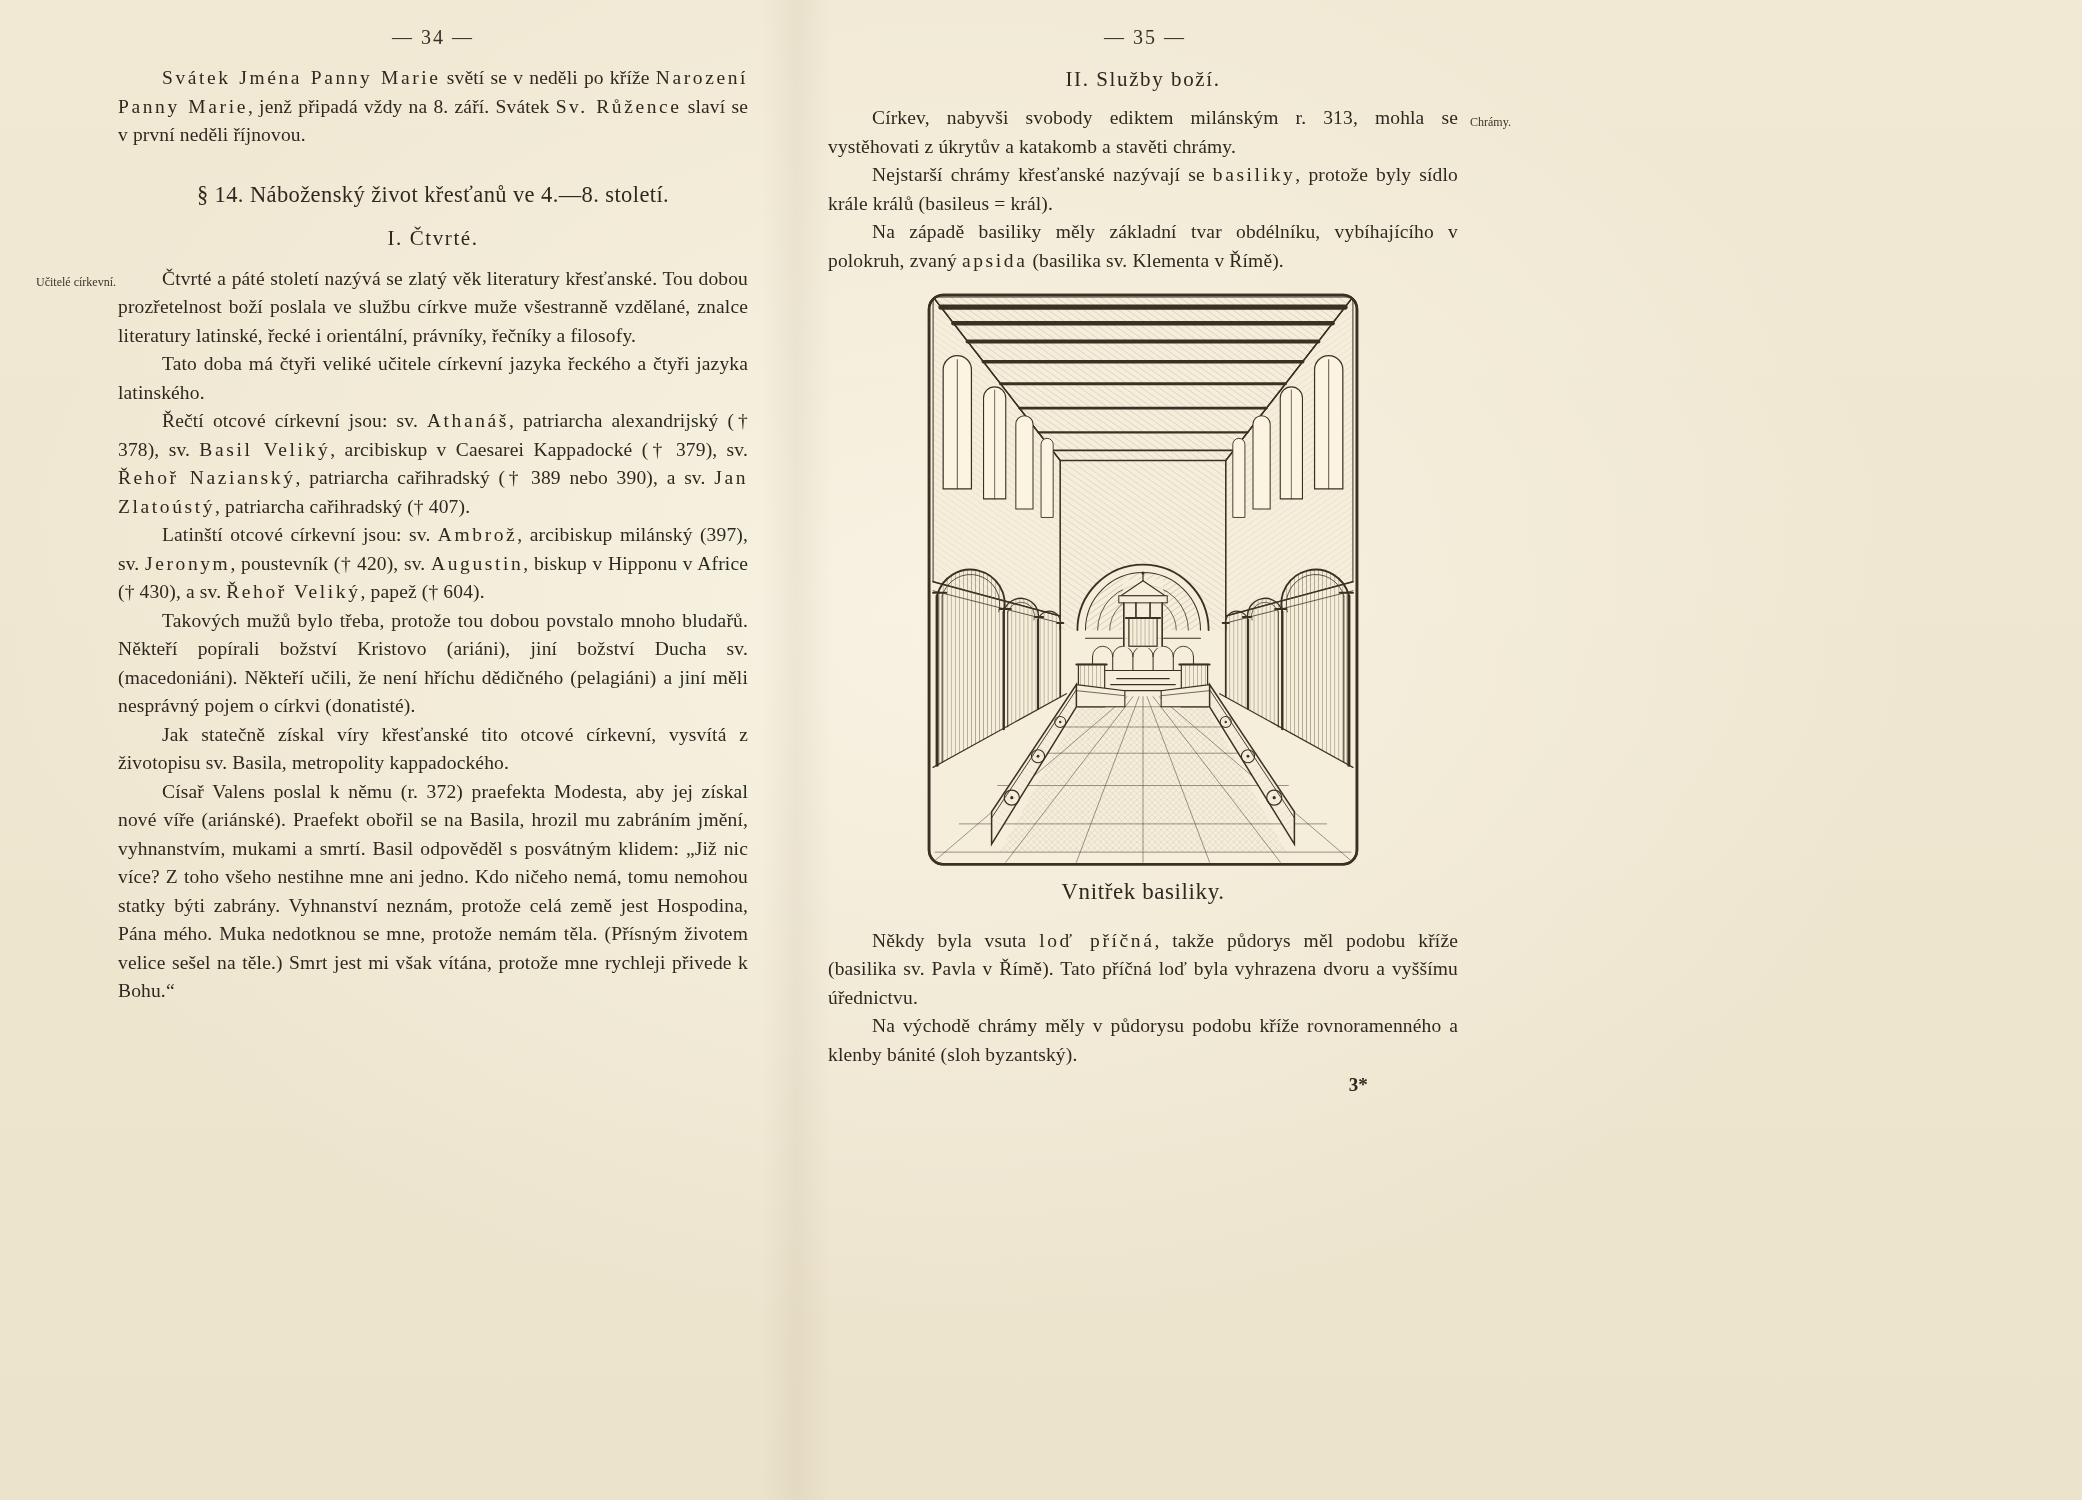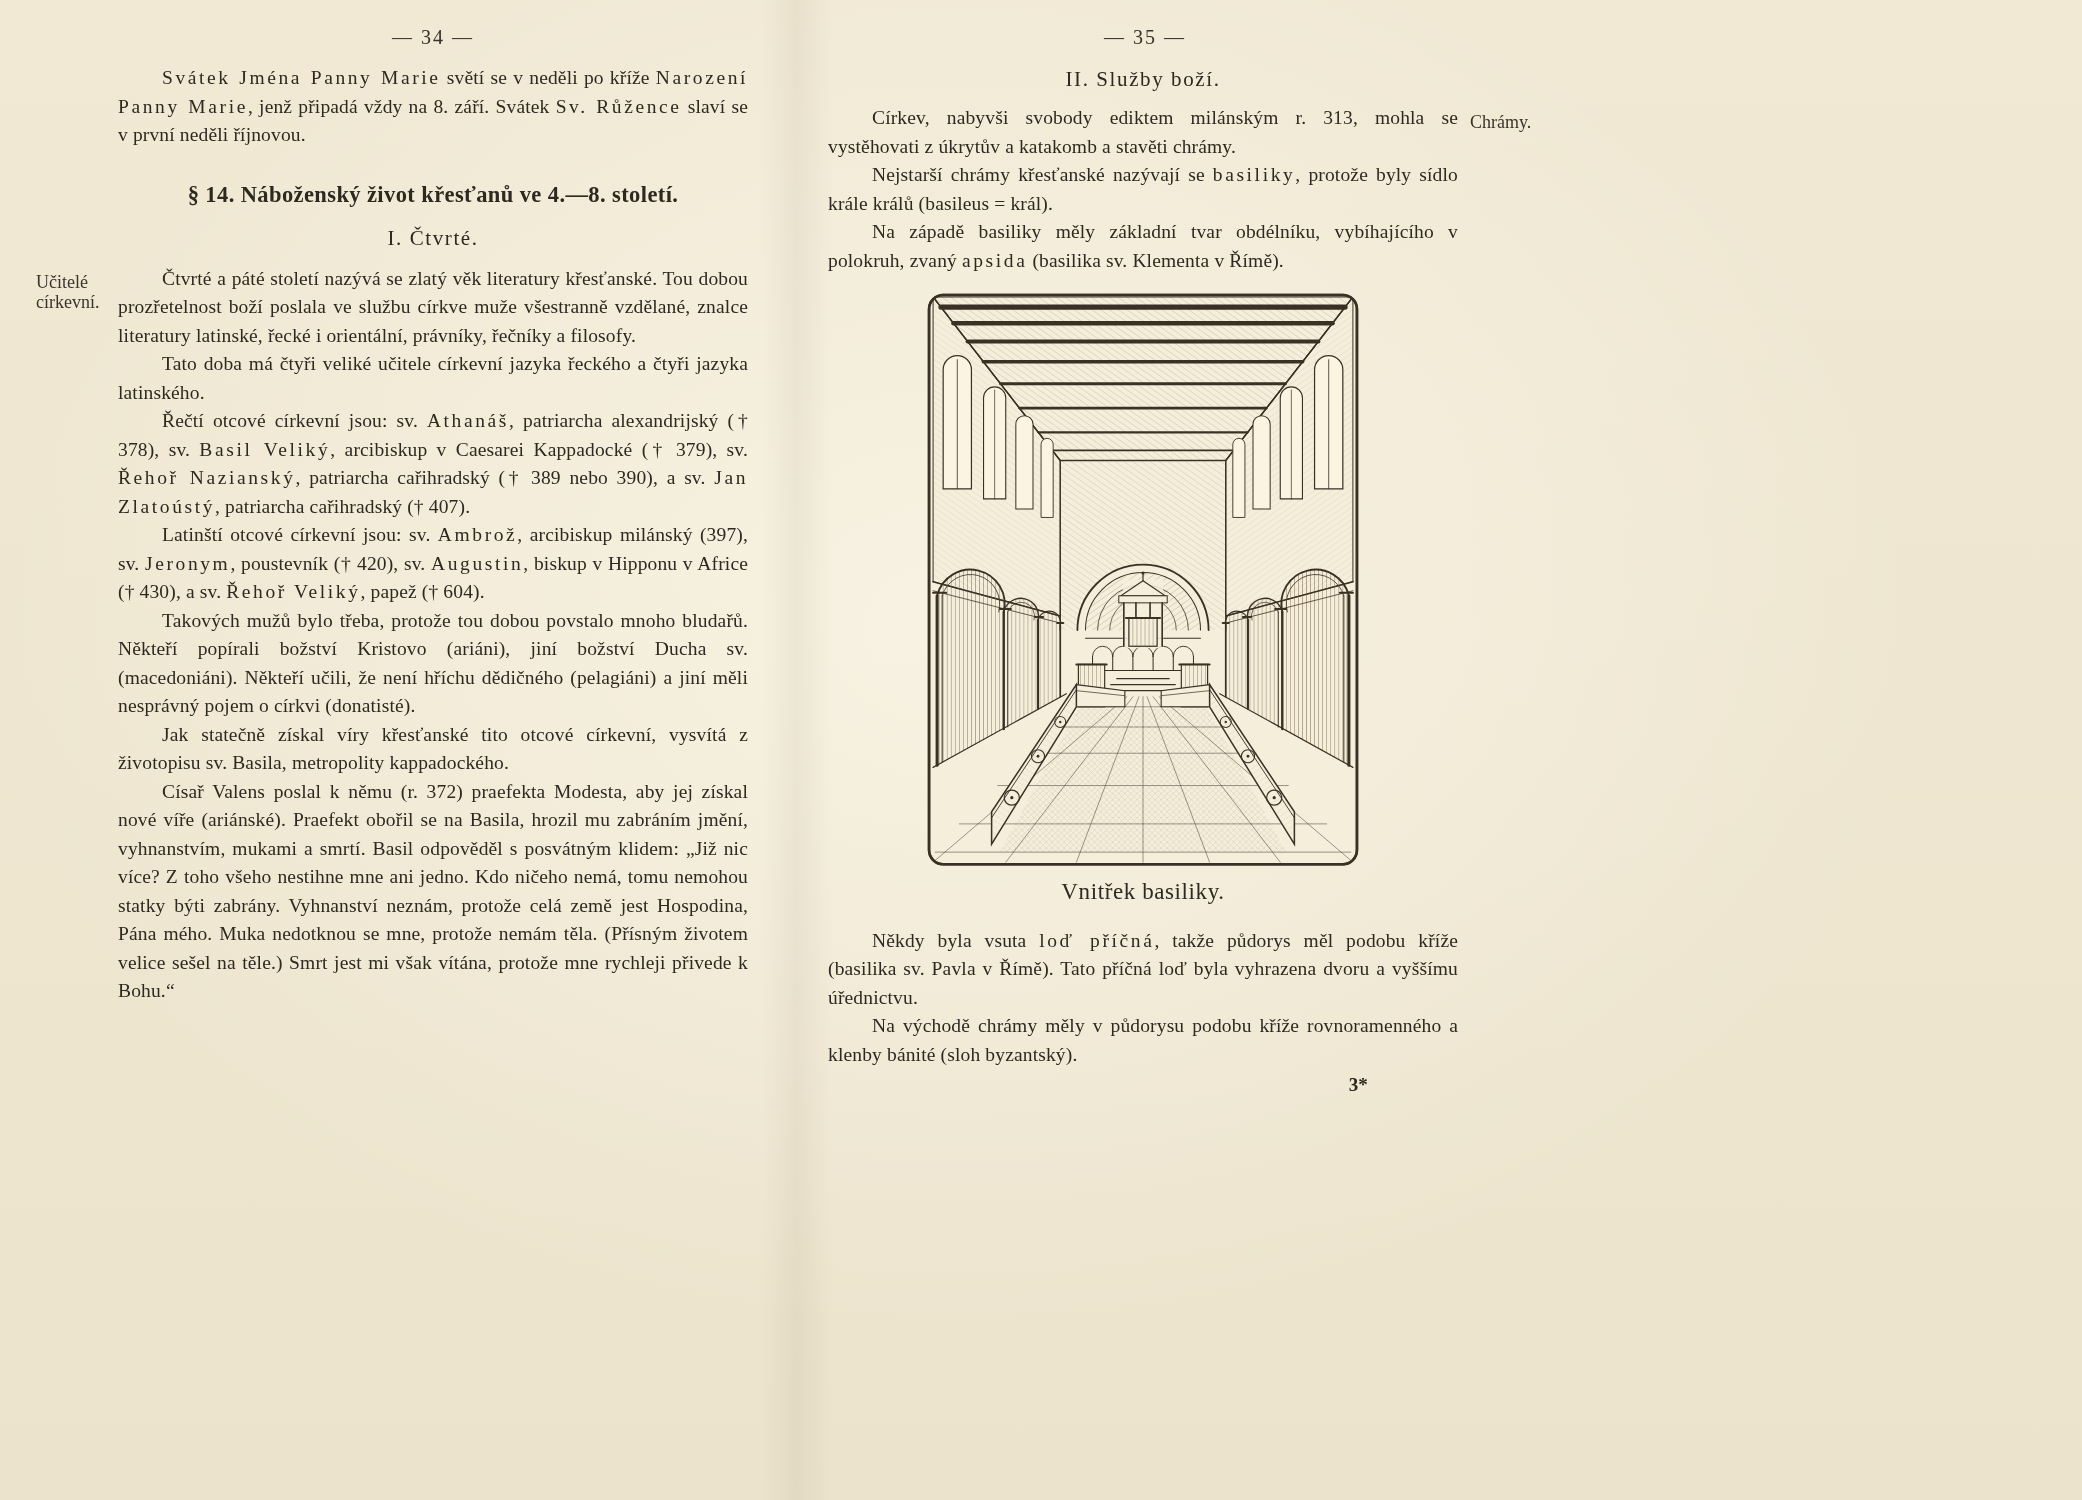--- a/index.html
+++ b/index.html
@@ -10,28 +10,28 @@
       radial-gradient(ellipse 1500px 1100px at 46% 42%, rgba(255,252,242,.55), rgba(255,252,242,0) 65%),
       linear-gradient(#f1e9d4,#ece3cc);
     font-family:"Liberation Serif","DejaVu Serif",serif;
     color:#2e2920;
   }
   .gutter{position:absolute;left:762px;top:0;width:70px;height:100%;
     background:linear-gradient(90deg,rgba(110,92,64,0) 0%,rgba(110,92,64,.07) 50%,rgba(110,92,64,0) 100%)}
   .pagenum{position:absolute;top:26px;font-size:20px;text-align:center;letter-spacing:2px;color:#353028}
   .pagenum-left{left:118px;width:630px}
   .pagenum-right{left:830px;width:630px}
-  .marginnote{position:absolute;font-size:18px;line-height:20px;color:#3b342a;text-align:left}
+  .marginnote{position:absolute;font-size:12px;line-height:20px;color:#3b342a;text-align:left}
   .note-left{left:36px;top:272px;width:80px}
   .note-right{left:1470px;top:112px;width:96px}
   .textblock{position:absolute;font-size:19.5px;line-height:28.5px;text-align:justify;letter-spacing:.15px}
   .tb-left{left:118px;top:64px;width:630px}
   .tb-right{left:828px;top:64px;width:630px}
   .para{margin:0;text-indent:44px}
-  .heading{font-size:22.5px;font-weight:bold;text-align:center;text-indent:0;margin:30px 10px 16px;line-height:29px;letter-spacing:.4px}
+  .heading{font-size:22.5px;font-weight:normal;text-align:center;text-indent:0;margin:30px 10px 16px;line-height:29px;letter-spacing:.4px}
   .subheading{font-size:21px;font-weight:normal;text-align:center;margin:0 0 14px;letter-spacing:1.6px;line-height:26px}
   .sub2{margin:2px 0 12px}
   .sp{letter-spacing:2.6px}
   figure.engraving{margin:16px auto 4px;width:436px;display:block;padding:0}
   figure.engraving svg{display:block;width:100%;height:auto}
   .caption{text-align:center;font-size:23px;margin:10px 0 20px;letter-spacing:.6px;text-indent:0}
   .signature{text-align:right;padding-right:90px;font-size:19px;font-weight:bold;margin-top:2px}
 </style>
 </head>
 <body>

